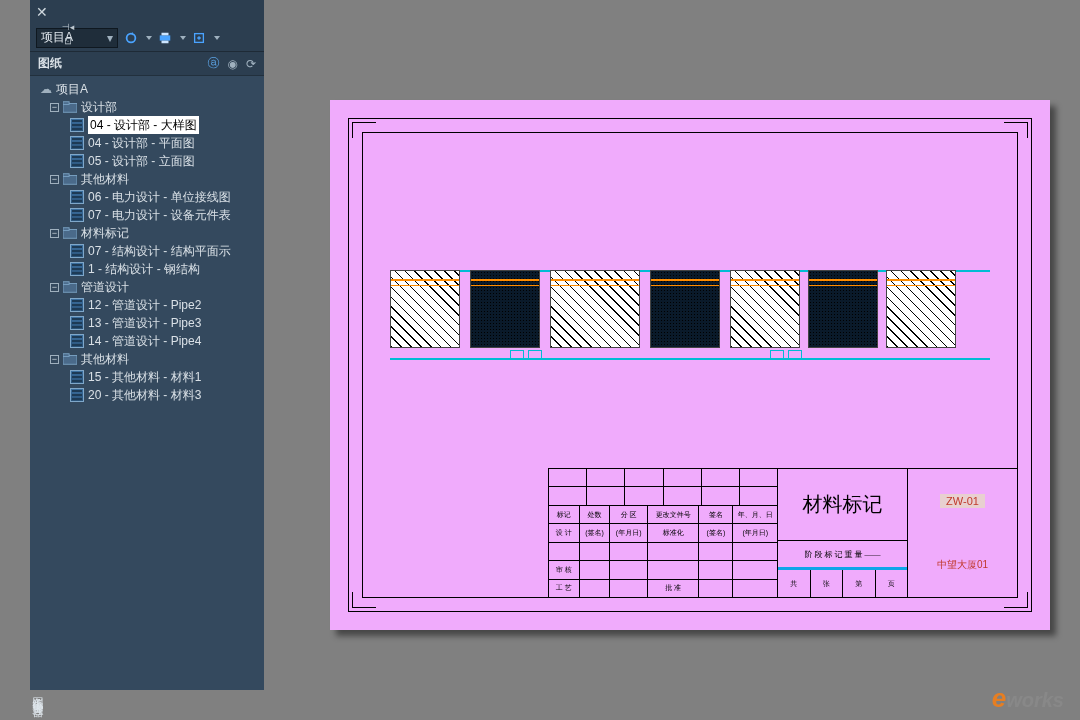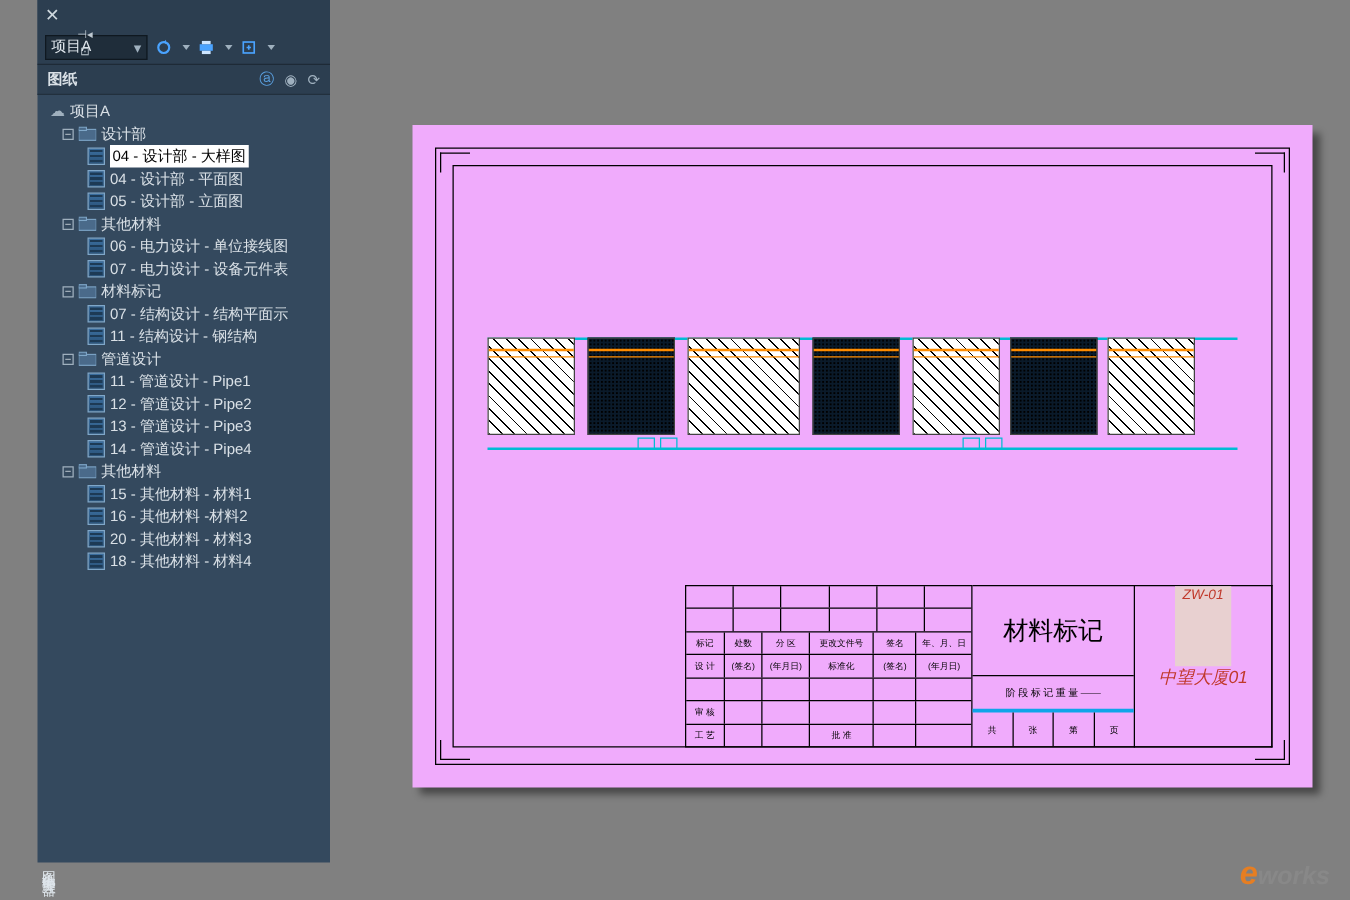--- a/index.html
+++ b/index.html
@@ -62,23 +62,23 @@
 .tb-left .cell { border-right:1px solid #000; display:flex; align-items:center; justify-content:center; padding:1px; font-size:7px; }
 .tb-left .cell:last-child { border-right:none; }
 .tb-left .row.empty .cell { flex:1; }
 .tb-mid { width:130px; border:1px solid #000; border-left:none; display:flex; flex-direction:column; }
 .tb-mid .big { flex:2.4; display:flex; align-items:center; justify-content:center; font-size:20px; font-family:"KaiTi","STKaiti",serif; border-bottom:1px solid #000; }
 .tb-mid .sub { flex:0.9; border-bottom:3px solid #0ea5e9; display:flex; align-items:center; justify-content:center; font-size:8px; font-family:"KaiTi",serif; }
 .tb-mid .sub2 { flex:0.9; display:flex; }
 .tb-mid .sub2 div{ flex:1; border-right:1px solid #000; display:flex; align-items:center; justify-content:center; font-size:7px; }
 .tb-mid .sub2 div:last-child{border-right:none;}
 .tb-right { width:110px; border:1px solid #000; border-left:none; display:flex; flex-direction:column; }
-.tb-right div { flex:1; display:flex; justify-content:center;font-style:italic; }
+.tb-right div { flex:1; display:flex; align-items:center; justify-content:center; }
 .code1 { color:#c0392b; background:#e8d0d0; font-size:11px; padding:1px 6px; }
-.code2 { color:#c0392b; font-size:14px; }
+.code2 { color:#c0392b; font-size:10px; }
 
 
 .wm { position:absolute; right:16px; bottom:6px; font-size:20px; font-style:italic; font-weight:bold; color:#888; }
 .wm .e { color:#e67e22; font-size:26px; }
 
 
 .ltabs { position:absolute; left:30px; top:22px; width:16px; display:flex; flex-direction:column; gap:4px; align-items:center; color:#bfc9d1; font-size:9px;}
 </style>
 </head>
 <body>
@@ -176,36 +176,32 @@
           <rect x="0" y="0" width="7" height="3" fill="#4a6a8a" stroke="#7fa7c9"></rect>
         </svg>
         <span class="label">材料标记</span>
       </div>
       <div class="node indent2">
         <span class="sheet-icon"></span>
         <span class="label">07 - 结构设计 - 结构平面示</span>
       </div>
       <div class="node indent2">
         <span class="sheet-icon"></span>
-        <span class="label">11 - 结构设计 - 钢结构</span>
+        <span class="label">1 - 结构设计 - 钢结构</span>
       </div>
       <div class="node indent1">
         <span class="toggle">−</span>
         <svg class="folder-icon" viewBox="0 0 16 12">
           <rect x="0" y="2" width="16" height="10" fill="#4a6a8a" stroke="#7fa7c9"></rect>
           <rect x="0" y="0" width="7" height="3" fill="#4a6a8a" stroke="#7fa7c9"></rect>
         </svg>
         <span class="label">管道设计</span>
       </div>
       <div class="node indent2">
         <span class="sheet-icon"></span>
-        <span class="label">11 - 管道设计 - Pipe1</span>
-      </div>
-      <div class="node indent2">
-        <span class="sheet-icon"></span>
         <span class="label">12 - 管道设计 - Pipe2</span>
       </div>
       <div class="node indent2">
         <span class="sheet-icon"></span>
         <span class="label">13 - 管道设计 - Pipe3</span>
       </div>
       <div class="node indent2">
         <span class="sheet-icon"></span>
         <span class="label">14 - 管道设计 - Pipe4</span>
       </div>
@@ -216,29 +212,21 @@
           <rect x="0" y="0" width="7" height="3" fill="#4a6a8a" stroke="#7fa7c9"></rect>
         </svg>
         <span class="label">其他材料</span>
       </div>
       <div class="node indent2">
         <span class="sheet-icon"></span>
         <span class="label">15 - 其他材料 - 材料1</span>
       </div>
       <div class="node indent2">
         <span class="sheet-icon"></span>
-        <span class="label">16 - 其他材料 -材料2</span>
-      </div>
-      <div class="node indent2">
-        <span class="sheet-icon"></span>
         <span class="label">20 - 其他材料 - 材料3</span>
-      </div>
-      <div class="node indent2">
-        <span class="sheet-icon"></span>
-        <span class="label">18 - 其他材料 - 材料4</span>
       </div>
     </div>
 </div>
 <div class="vlabel">图纸集管理器</div>
 
 <div class="canvas">
   <div class="border-outer"></div>
   <div class="corner tl"></div>
   <div class="corner tr"></div>
   <div class="corner bl"></div>

